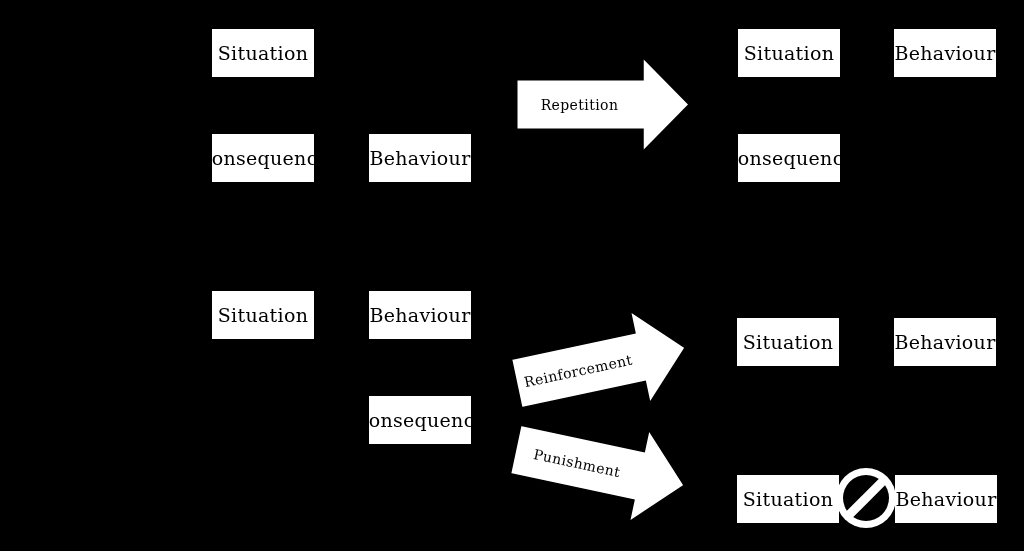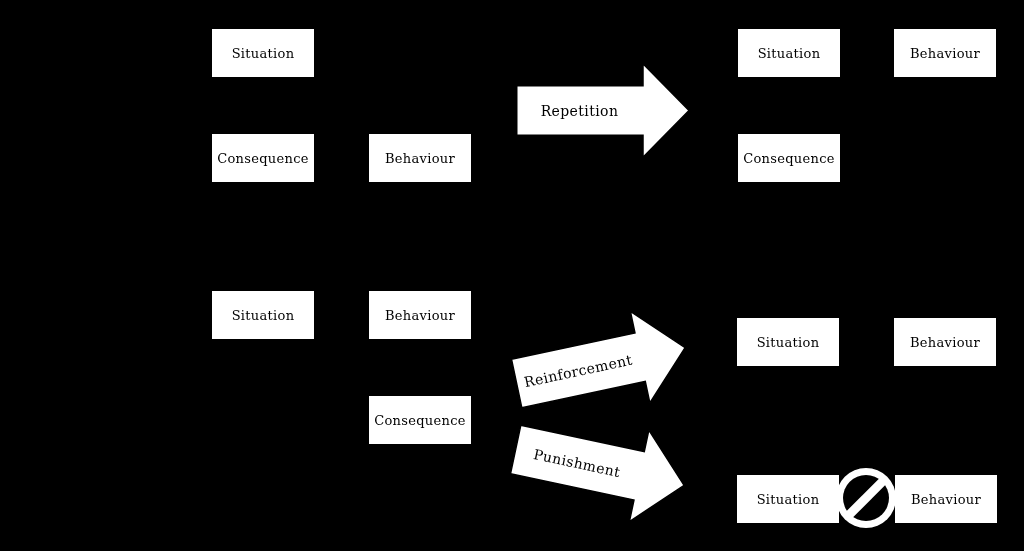--- a/index.html
+++ b/index.html
@@ -23,21 +23,21 @@
     position: absolute;
     width: 104px;
     height: 50px;
     box-sizing: border-box;
     background: #ffffff;
     border: 1px solid #000000;
     color: #000000;
     display: flex;
     align-items: center;
     justify-content: center;
-    font-size: 13px;
+    font-size: 19px;
     letter-spacing: 0.3px;
     white-space: nowrap;
   }
   #b-tl-situation   { left: 211px; top: 28px;  }
   #b-tl-consequence { left: 211px; top: 133px; }
   #b-tl-behaviour   { left: 368px; top: 133px; }
   #b-tr-situation   { left: 737px; top: 28px;  }
   #b-tr-behaviour   { left: 893px; top: 28px;  }
   #b-tr-consequence { left: 737px; top: 133px; }
   #b-ml-situation   { left: 211px; top: 290px; }
@@ -66,21 +66,21 @@
     width: 127px;
     height: 51px;
     display: flex;
     align-items: center;
     justify-content: center;
     color: #000000;
     font-size: 14px;
     letter-spacing: 0.4px;
     white-space: nowrap;
   }
-  #arrow-repetition    { left: 516px; top: 63px;  }
+  #arrow-repetition    { left: 516px; top: 57px;  }
   #arrow-reinforcement { left: 514px; top: 318px; transform: rotate(-12deg); }
   #arrow-punishment    { left: 513px; top: 420px; transform: rotate(12deg);  }
   
   .prohibition {
     position: absolute;
     left: 836px;
     top: 468px;
     width: 60px;
     height: 60px;
     border-radius: 50%;

